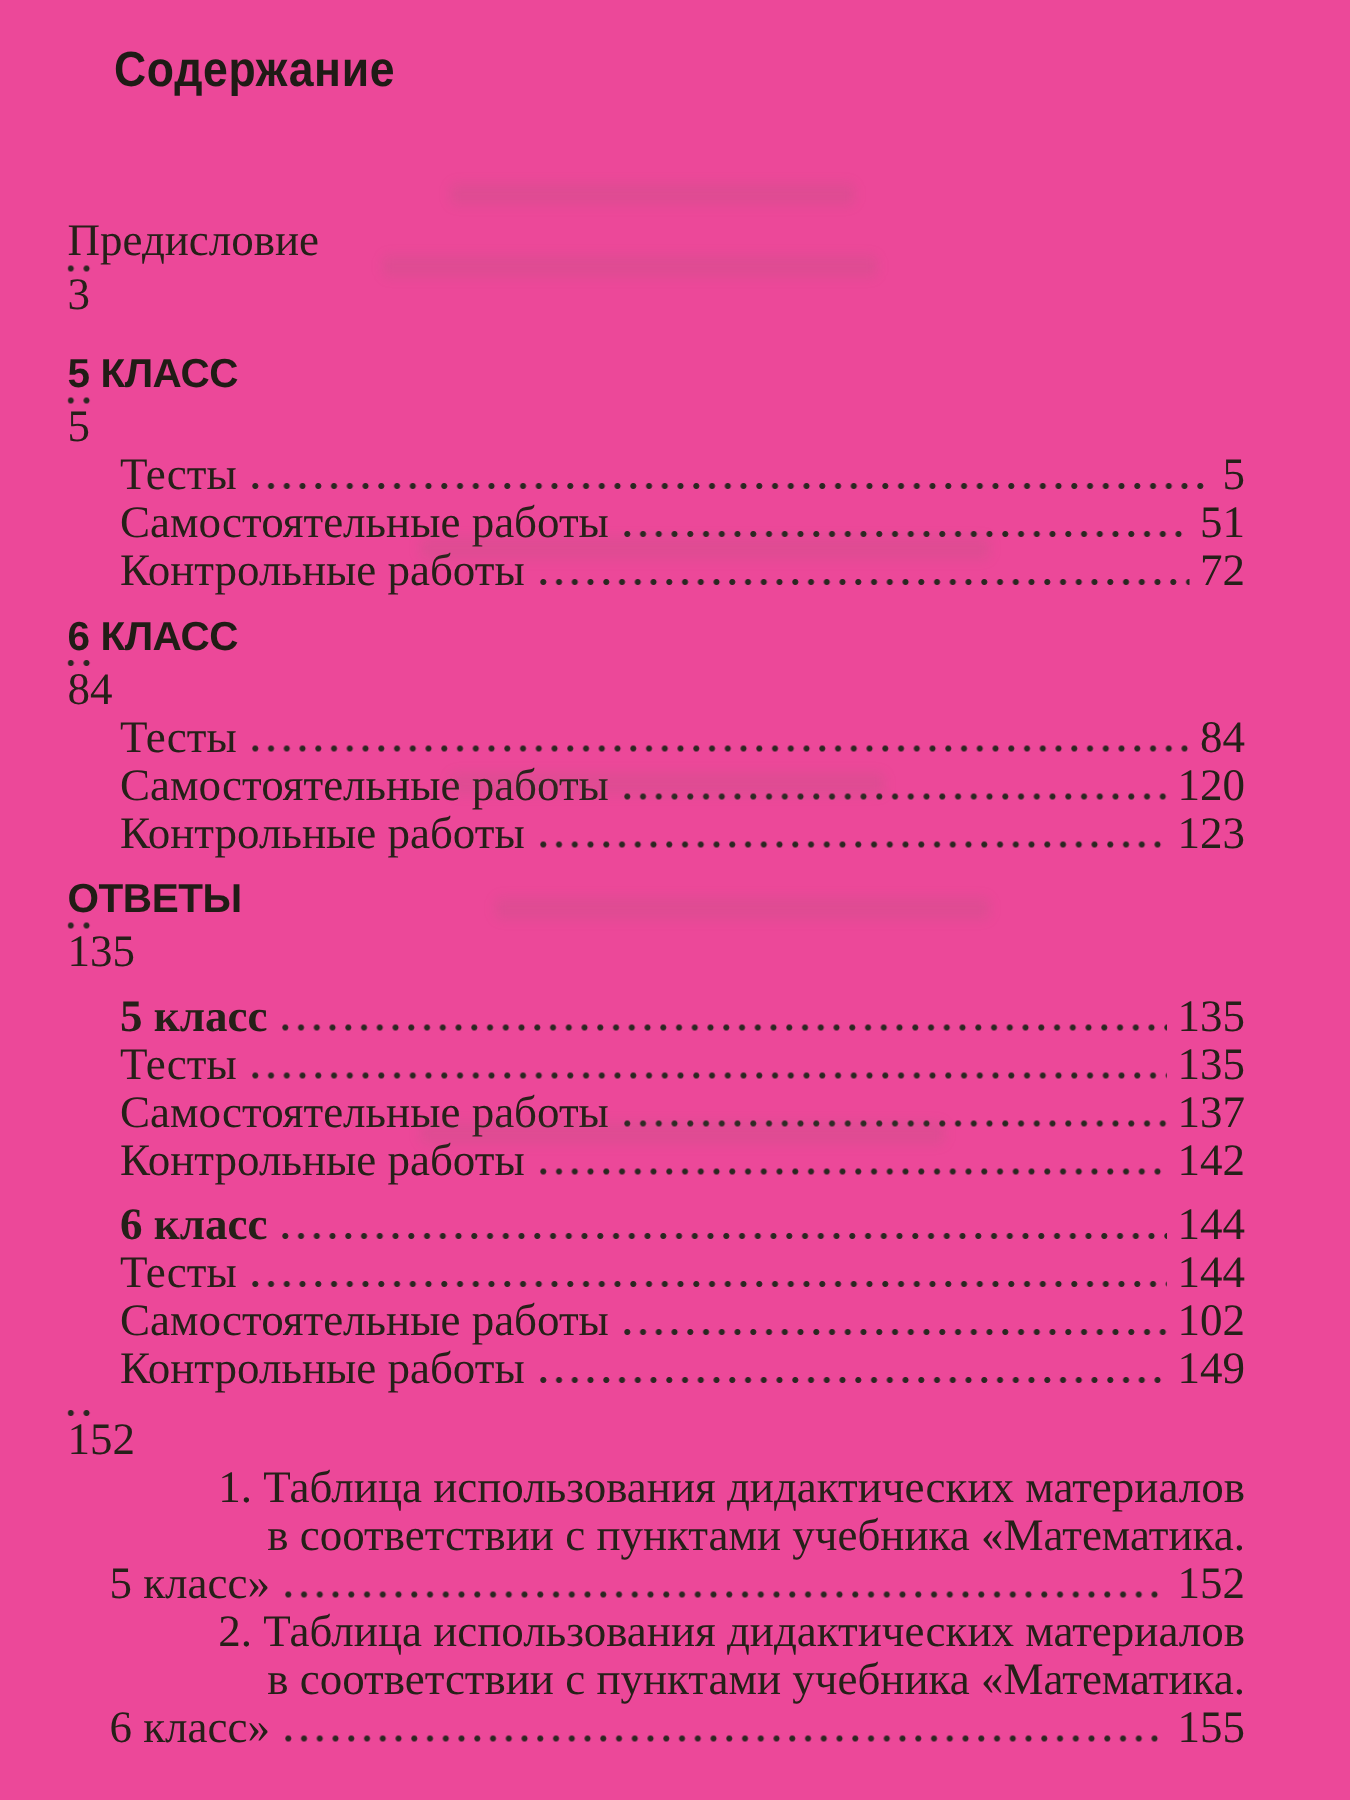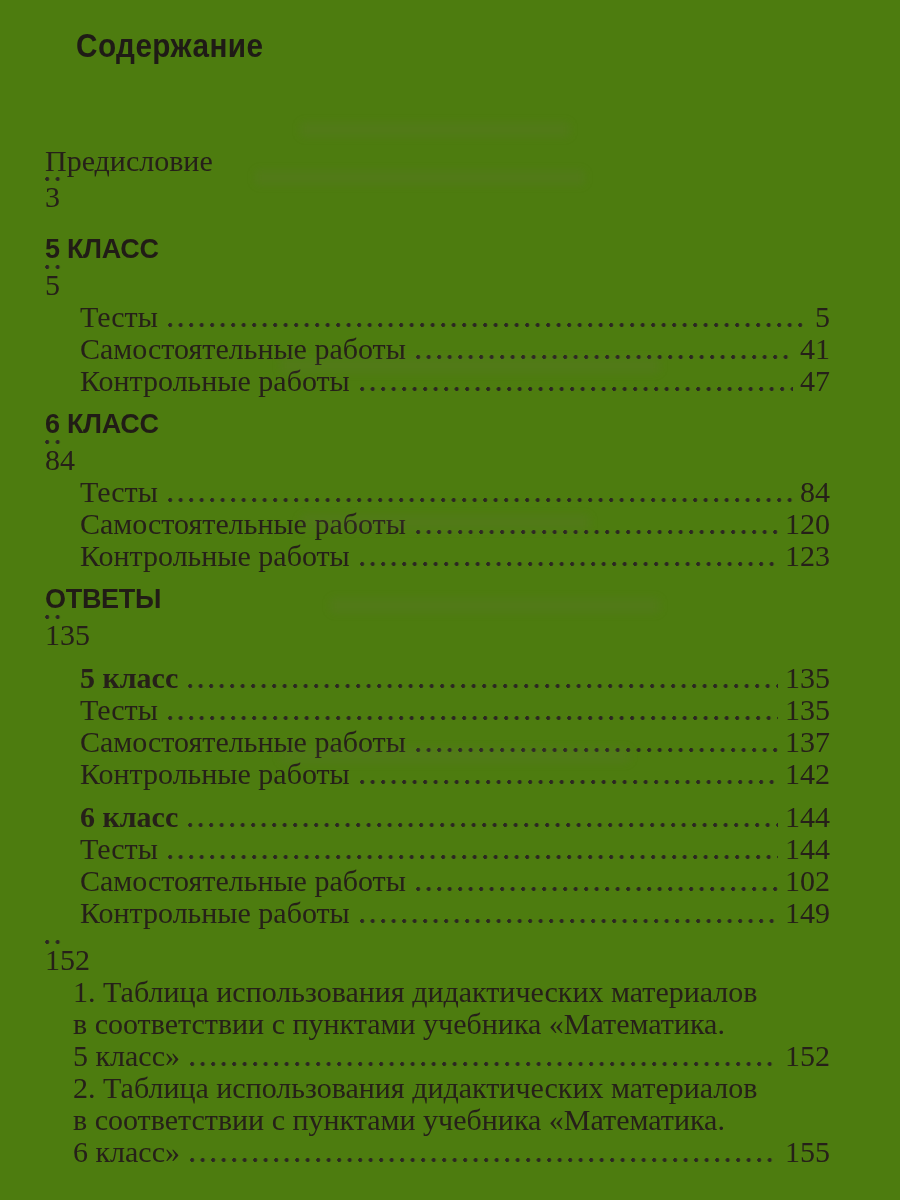--- a/index.html
+++ b/index.html
@@ -5,21 +5,21 @@
   html, body {
     margin: 0;
     padding: 0;
     background: #e9e9e9;
   }
   .page {
     position: relative;
     width: 900px;
     height: 1200px;
     margin: 0 auto;
-    background: #4d7c0f;
+    background: #ec4899;
     overflow: hidden;
     color: #262019;
   }
   .book-title {
     font-family: "Liberation Sans", sans-serif;
     font-weight: 700;
     font-size: 33px;
     color: #1f1b16;
     margin: 27px 0 0 76px;
     letter-spacing: 0.5px;
@@ -41,21 +41,21 @@
   .style-sans .label {
     font-family: "Liberation Sans", sans-serif;
     font-weight: 700;
     font-size: 27px;
     letter-spacing: -0.3px;
     color: #211c16;
   }
   .style-serif-bold .label { font-weight: 700; }
   .indent-0 { padding-left: 0; flex-direction: column; }
   .indent-1 { padding-left: 45px; }
-  .indent-2 { padding-left: 38px; }
+  .indent-2 { padding-left: 38px; justify-content: flex-end; }
   .gap-none { margin-top: 0; }
   .gap-lg { margin-top: 20px; }
   .gap-md { margin-top: 11px; }
   .leader {
     flex: 1 1 auto;
     align-self: baseline;
     height: 4px;
     min-width: 20px;
     margin: 0 7px 0 10px;
     background-image: radial-gradient(circle at 2.2px 2px, #2c2722 1.7px, rgba(0,0,0,0) 2.3px);
@@ -114,27 +114,27 @@
 
     <div class="row style-serif indent-1 gap-none">
       <span class="label">Тесты</span>
       <span class="leader"></span>
       <span class="pagenum">5</span>
     </div>
 
     <div class="row style-serif indent-1 gap-none">
       <span class="label">Самостоятельные работы</span>
       <span class="leader"></span>
-      <span class="pagenum">41</span>
-    </div>
-
-    <div class="row style-serif indent-1 gap-none">
-      <span class="label">Контрольные работы</span>
-      <span class="leader"></span>
-      <span class="pagenum">47</span>
+      <span class="pagenum">51</span>
+    </div>
+
+    <div class="row style-serif indent-1 gap-none">
+      <span class="label">Контрольные работы</span>
+      <span class="leader"></span>
+      <span class="pagenum">72</span>
     </div>
 
     <div class="row style-sans indent-0 gap-md">
       <span class="label">6 КЛАСС</span>
       <span class="leader"></span>
       <span class="pagenum">84</span>
     </div>
 
     <div class="row style-serif indent-1 gap-none">
       <span class="label">Тесты</span>

